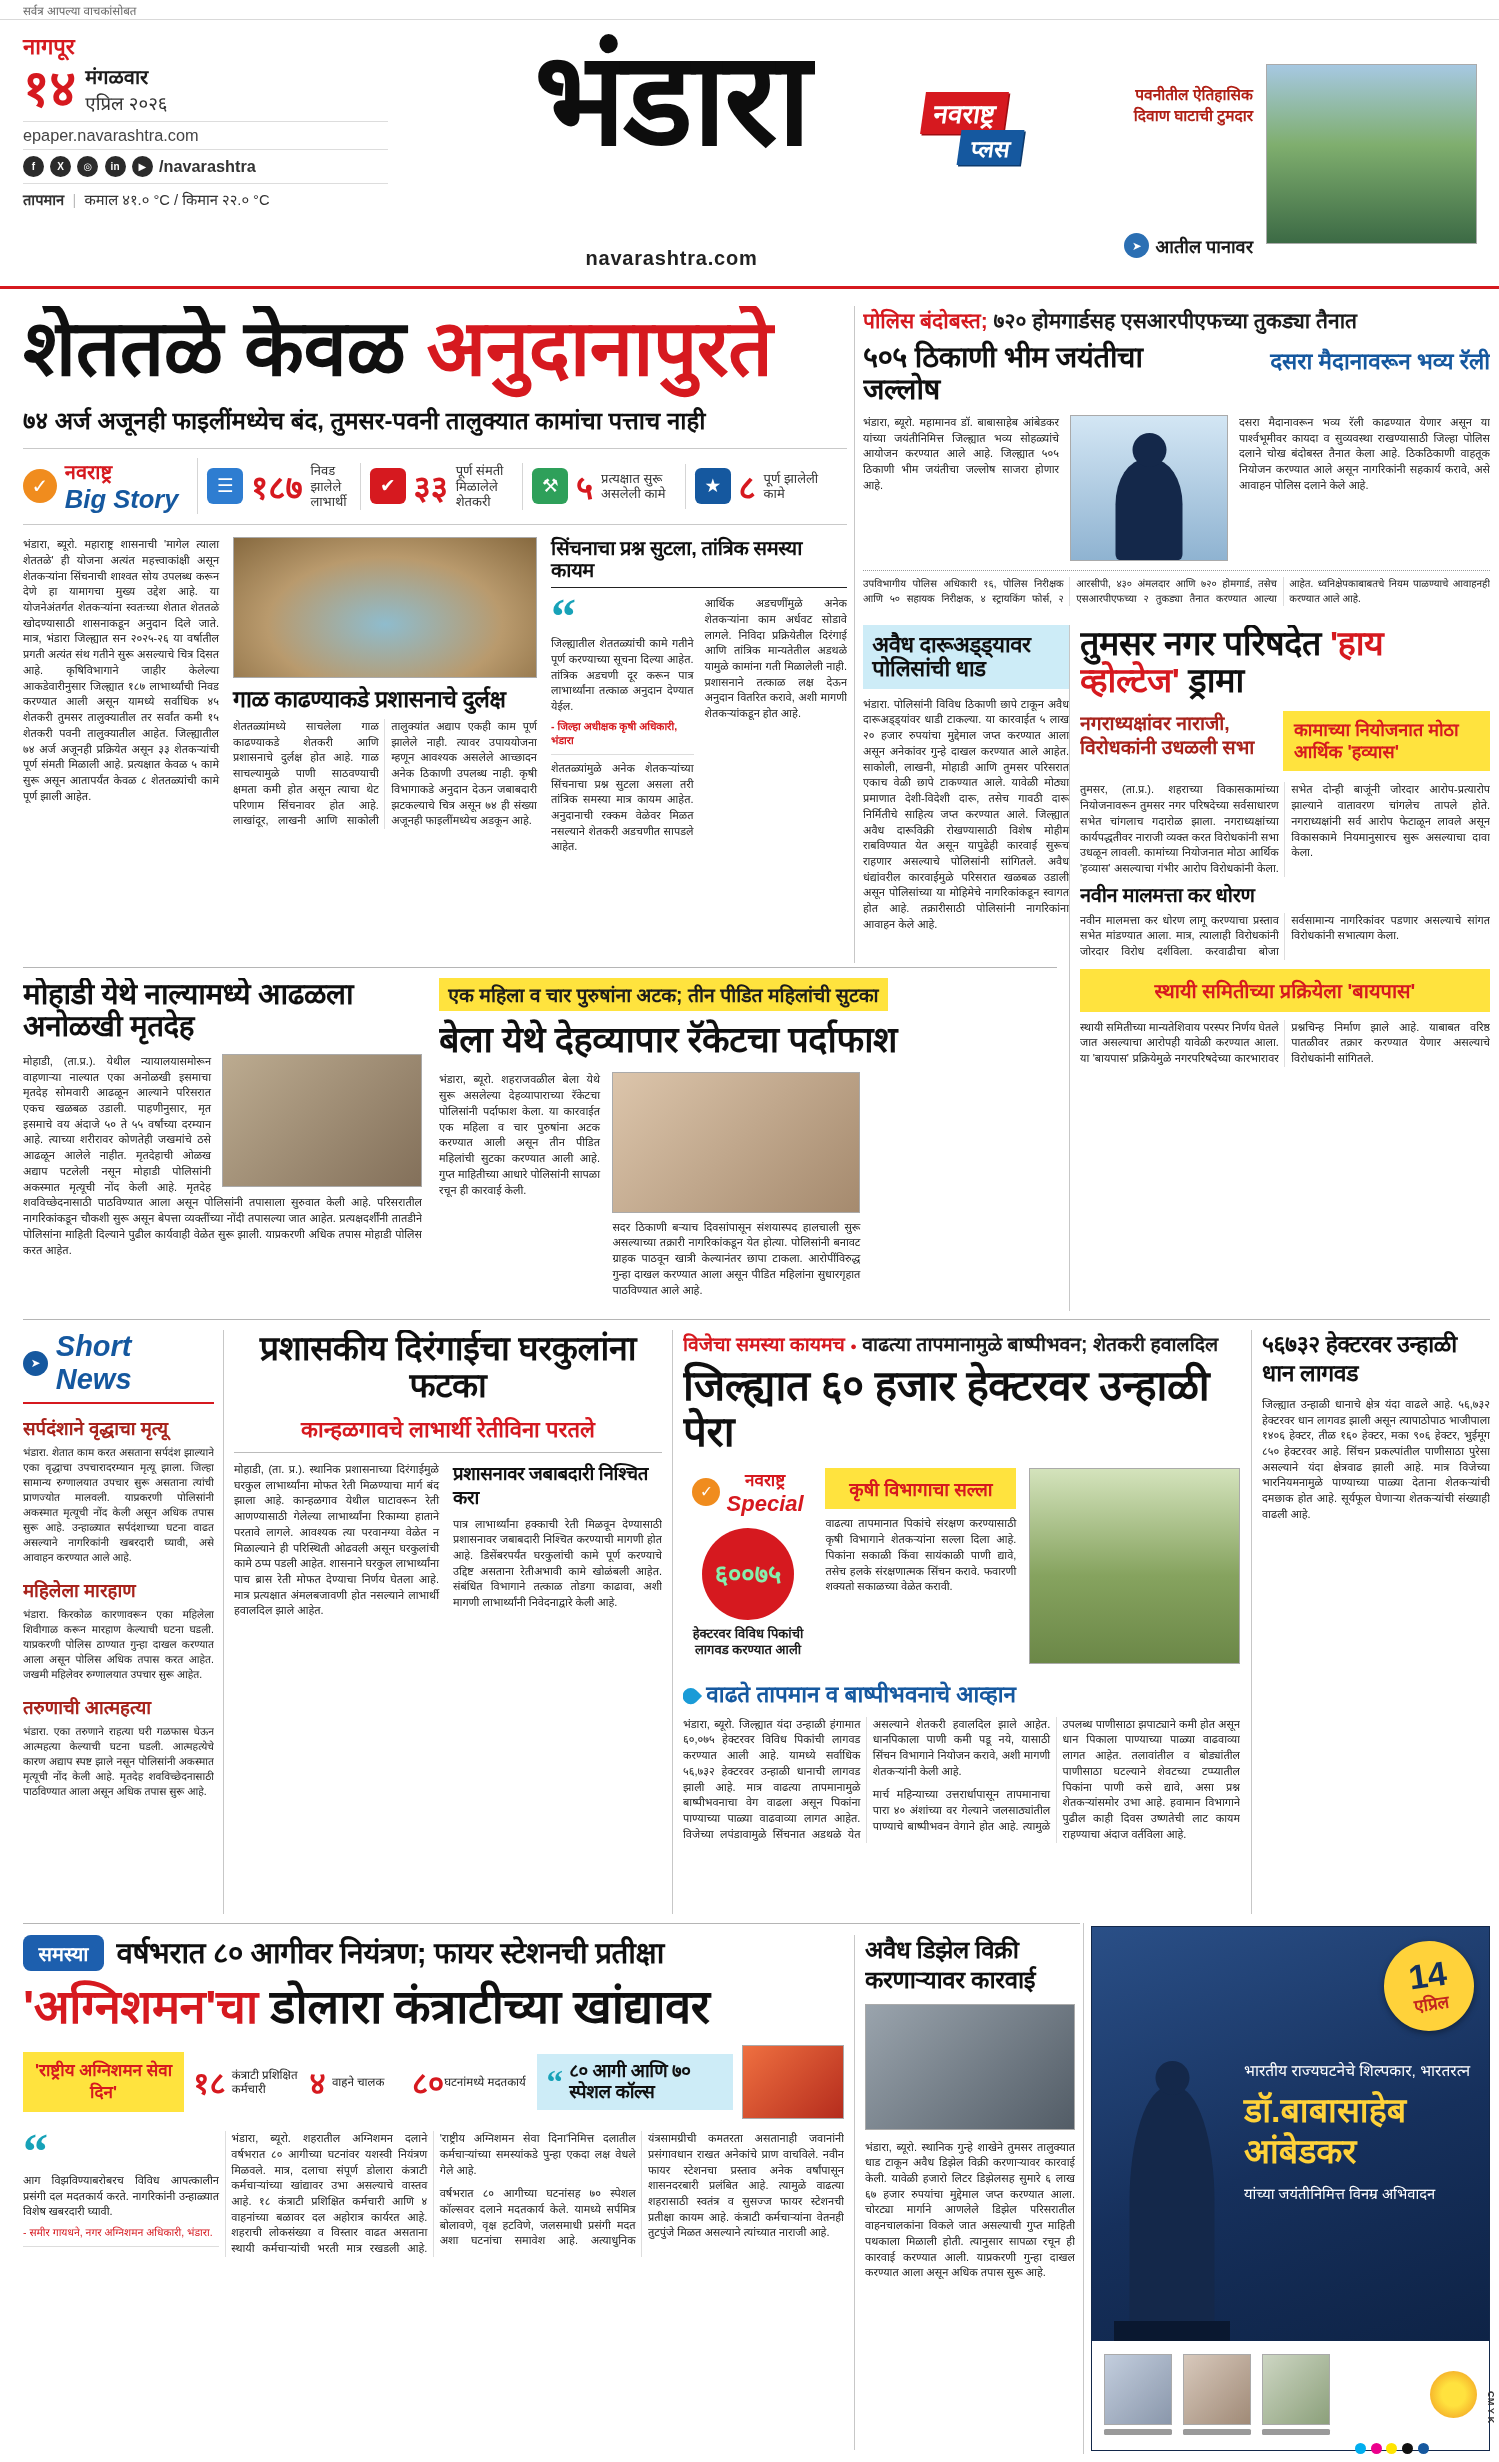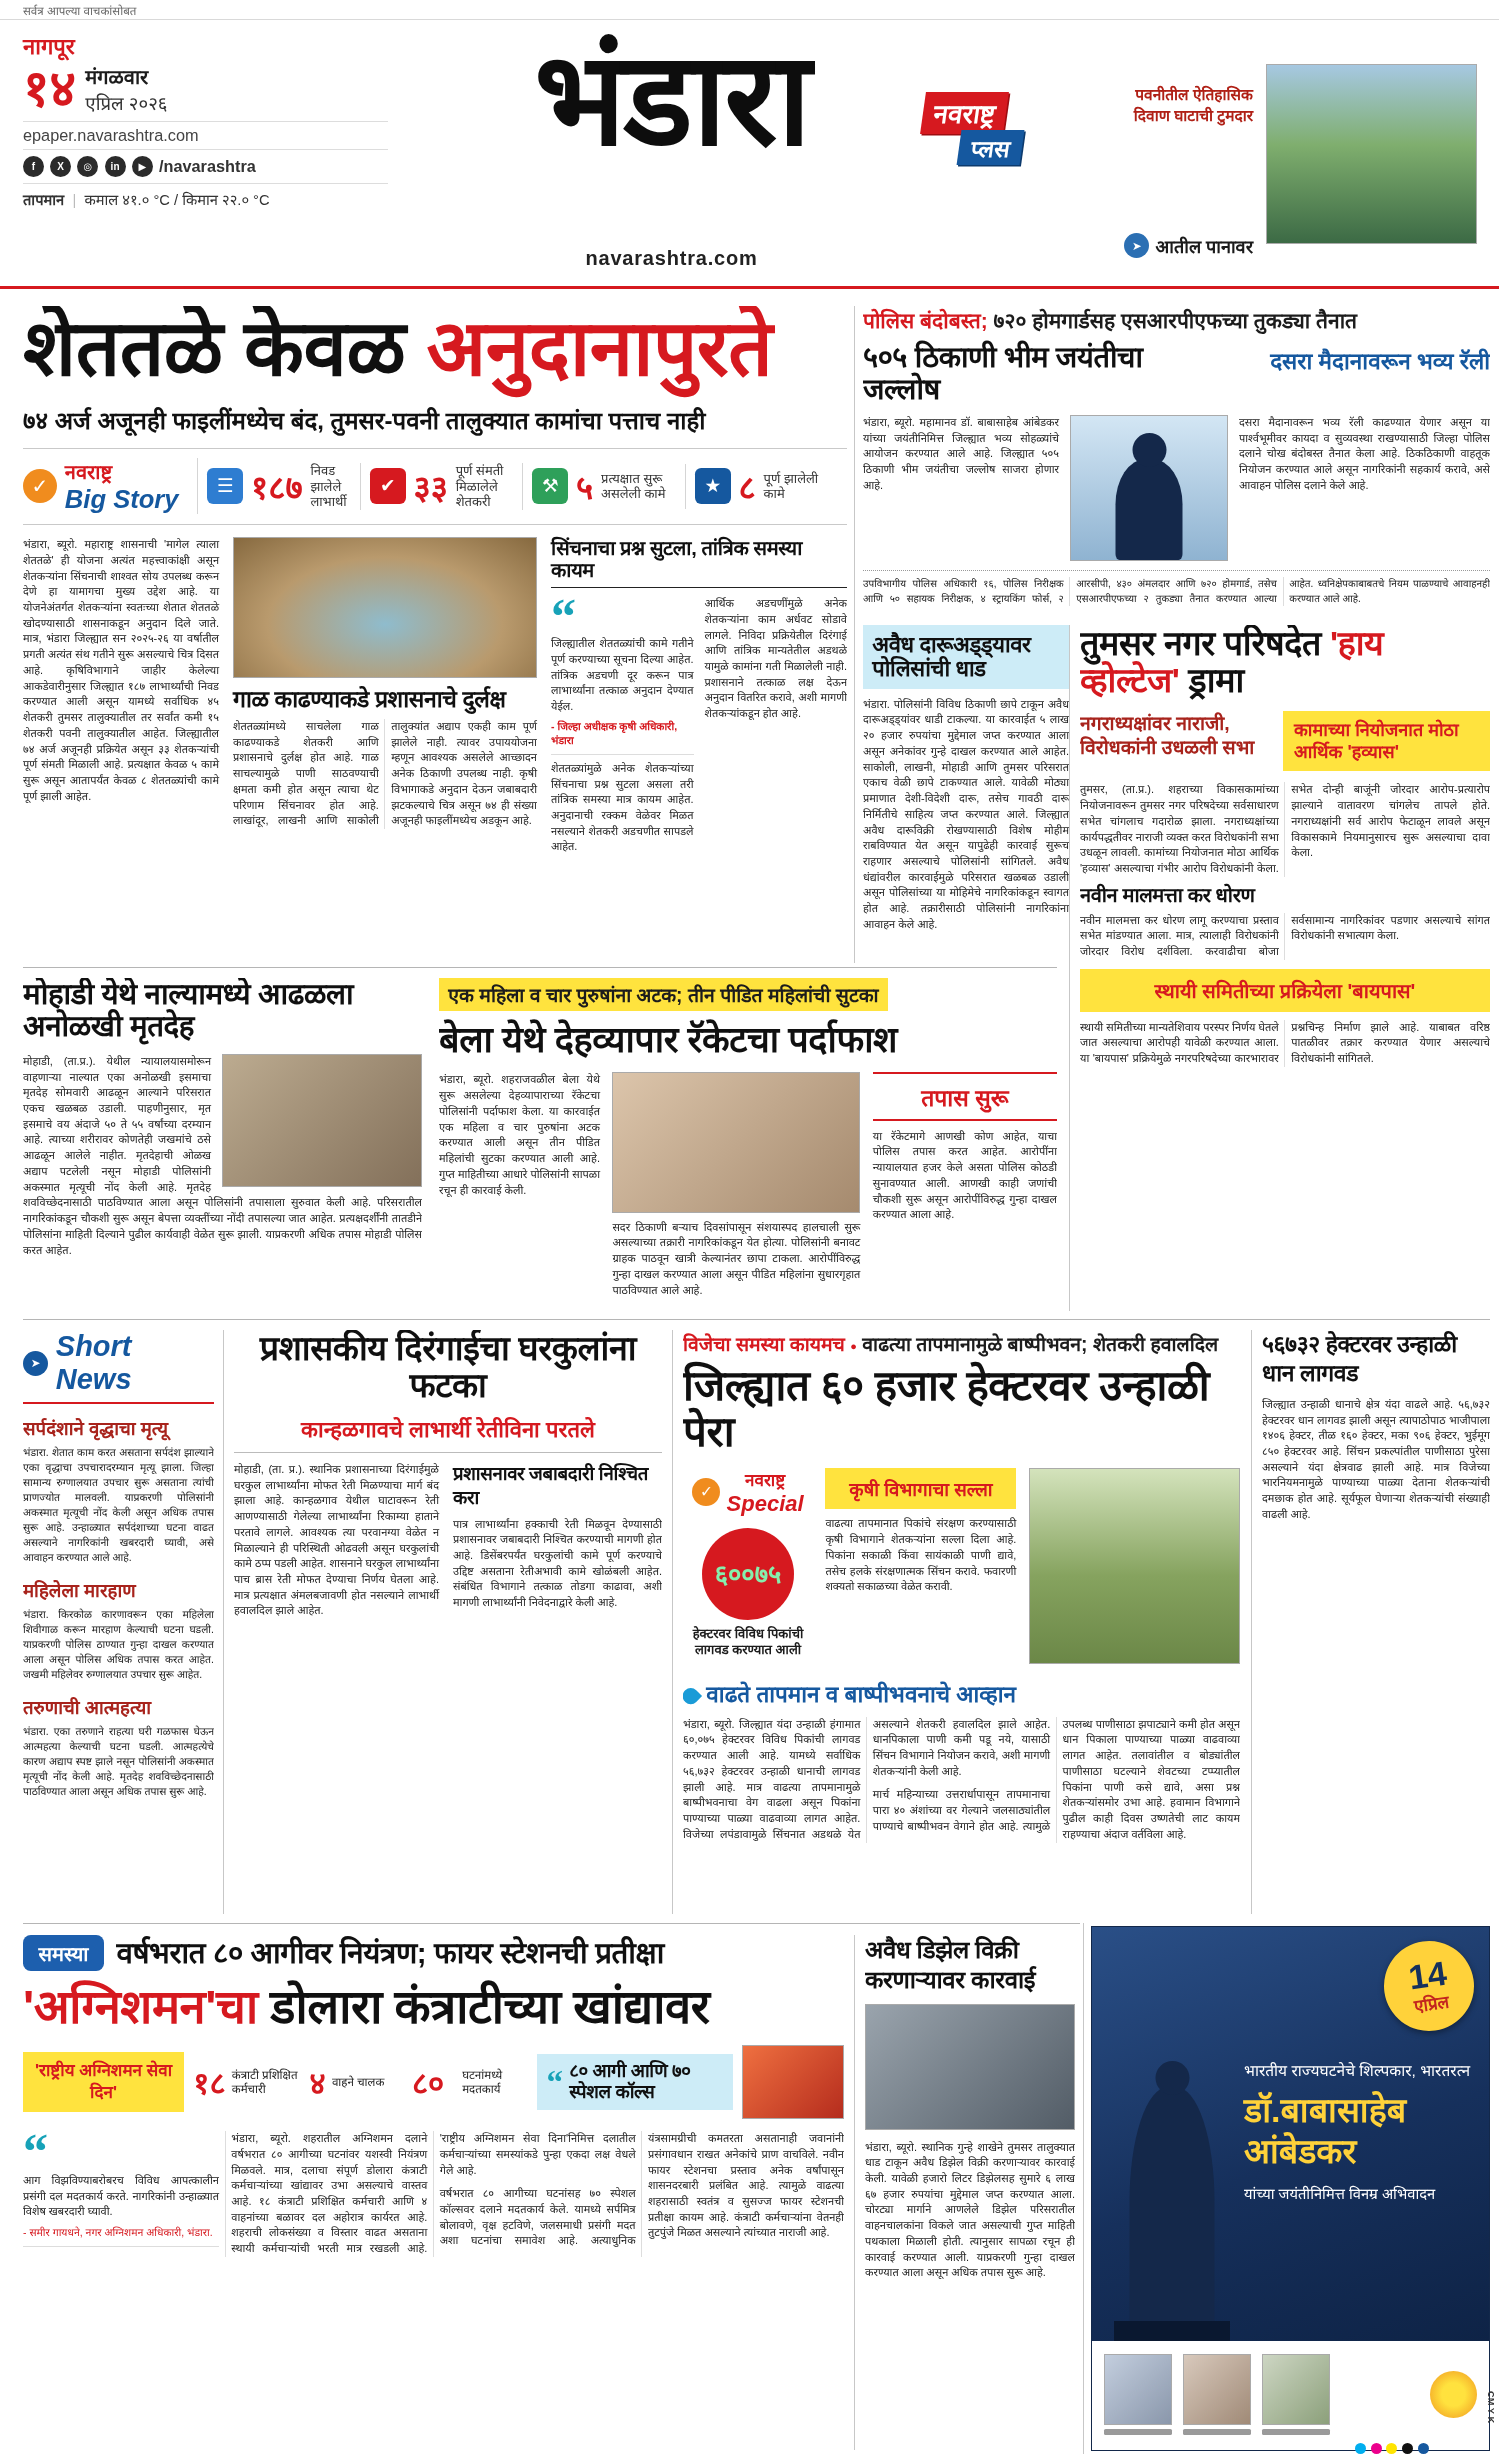--- a/index.html
+++ b/index.html
@@ -204,24 +204,20 @@
 
   <section class="abs" style="left:439px;top:978px;width:618px;height:334px;overflow:hidden">
     <span class="yellowbox" style="display:inline-block;font-size:19.4px;padding:3.1px 9.3px">एक महिला व चार पुरुषांना अटक; तीन पीडित महिलांची सुटका</span>
     <div class="hl" style="font-size:36px;margin-top:9.3px">बेला येथे देहव्यापार रॅकेटचा पर्दाफाश</div>
     <div style="display:flex;gap:12.4px;margin-top:12.4px">
       <div class="bt" style="width:161px">भंडारा, ब्यूरो. शहराजवळील बेला येथे सुरू असलेल्या देहव्यापाराच्या रॅकेटचा पोलिसांनी पर्दाफाश केला. या कारवाईत एक महिला व चार पुरुषांना अटक करण्यात आली असून तीन पीडित महिलांची सुटका करण्यात आली आहे. गुप्त माहितीच्या आधारे पोलिसांनी सापळा रचून ही कारवाई केली.</div>
       <div style="width:248px;flex:none">
         <div class="photo ph-group" style="height:141px"></div>
         <div class="bt" style="margin-top:6.2px">सदर ठिकाणी बऱ्याच दिवसांपासून संशयास्पद हालचाली सुरू असल्याच्या तक्रारी नागरिकांकडून येत होत्या. पोलिसांनी बनावट ग्राहक पाठवून खात्री केल्यानंतर छापा टाकला. आरोपींविरुद्ध गुन्हा दाखल करण्यात आला असून पीडित महिलांना सुधारगृहात पाठविण्यात आले आहे.</div>
       </div>
-      <div style="flex:1">
-        <div class="red" style="border-top:2.3px solid #d6191f;border-bottom:2.3px solid #d6191f;text-align:center;font-size:23px;font-weight:800;padding:6.2px 0">तपास सुरू</div>
-        <div class="bt" style="margin-top:7.8px">या रॅकेटमागे आणखी कोण आहेत, याचा पोलिस तपास करत आहेत. आरोपींना न्यायालयात हजर केले असता पोलिस कोठडी सुनावण्यात आली. आणखी काही जणांची चौकशी सुरू असून आरोपींविरुद्ध गुन्हा दाखल करण्यात आला आहे.</div>
-      </div>
     </div>
   </section>
 
   <div class="hline" style="left:23px;top:1319px;width:1467px"></div>
 
   <section class="abs" style="left:23px;top:1330px;width:191px;height:584px;overflow:hidden">
     <div style="display:flex;gap:7.8px;align-items:center;border-bottom:2.3px solid #d6191f;padding-bottom:6.2px">
       <span class="circ" style="background:#15589f">➤</span>
       <span class="blue" style="font-size:29px;font-weight:800;font-style:italic">Short News</span>
     </div>
@@ -311,21 +307,21 @@
     <div style="display:flex;gap:9.3px;align-items:center;margin-top:12.4px">
       <div class="yellowbox red" style="width:161px;flex:none;font-size:17px;text-align:center;line-height:1.3">'राष्ट्रीय अग्निशमन सेवा दिन'</div>
       <div style="display:flex;gap:6.2px;align-items:center;width:107px">
         <span class="red" style="font-size:31px;font-weight:800">१८</span>
         <span style="font-size:11.6px;line-height:1.2">कंत्राटी प्रशिक्षित कर्मचारी</span>
       </div>
       <div style="display:flex;gap:6.2px;align-items:center;width:93px">
         <span class="red" style="font-size:31px;font-weight:800">४</span>
         <span style="font-size:11.6px;line-height:1.2">वाहने चालक</span>
       </div>
-      <div style="display:flex;gap:18px;align-items:center;width:116px">
+      <div style="display:flex;gap:0;align-items:center;width:116px">
         <span class="red" style="font-size:31px;font-weight:800">८०</span>
         <span style="font-size:11.6px;line-height:1.2">घटनांमध्ये मदतकार्य</span>
       </div>
       <div class="cyanbox" style="flex:1;display:flex;gap:6.2px;align-items:center;padding:7.8px 9.3px">
         <span class="qmark" style="font-size:33px">“</span>
         <span class="hl" style="font-size:18.6px">८० आगी आणि ७० स्पेशल कॉल्स</span>
       </div>
       <div class="photo ph-truck" style="width:102px;height:74px;flex:none"></div>
     </div>
     <div class="cols4 bt" style="margin-top:12.4px">

